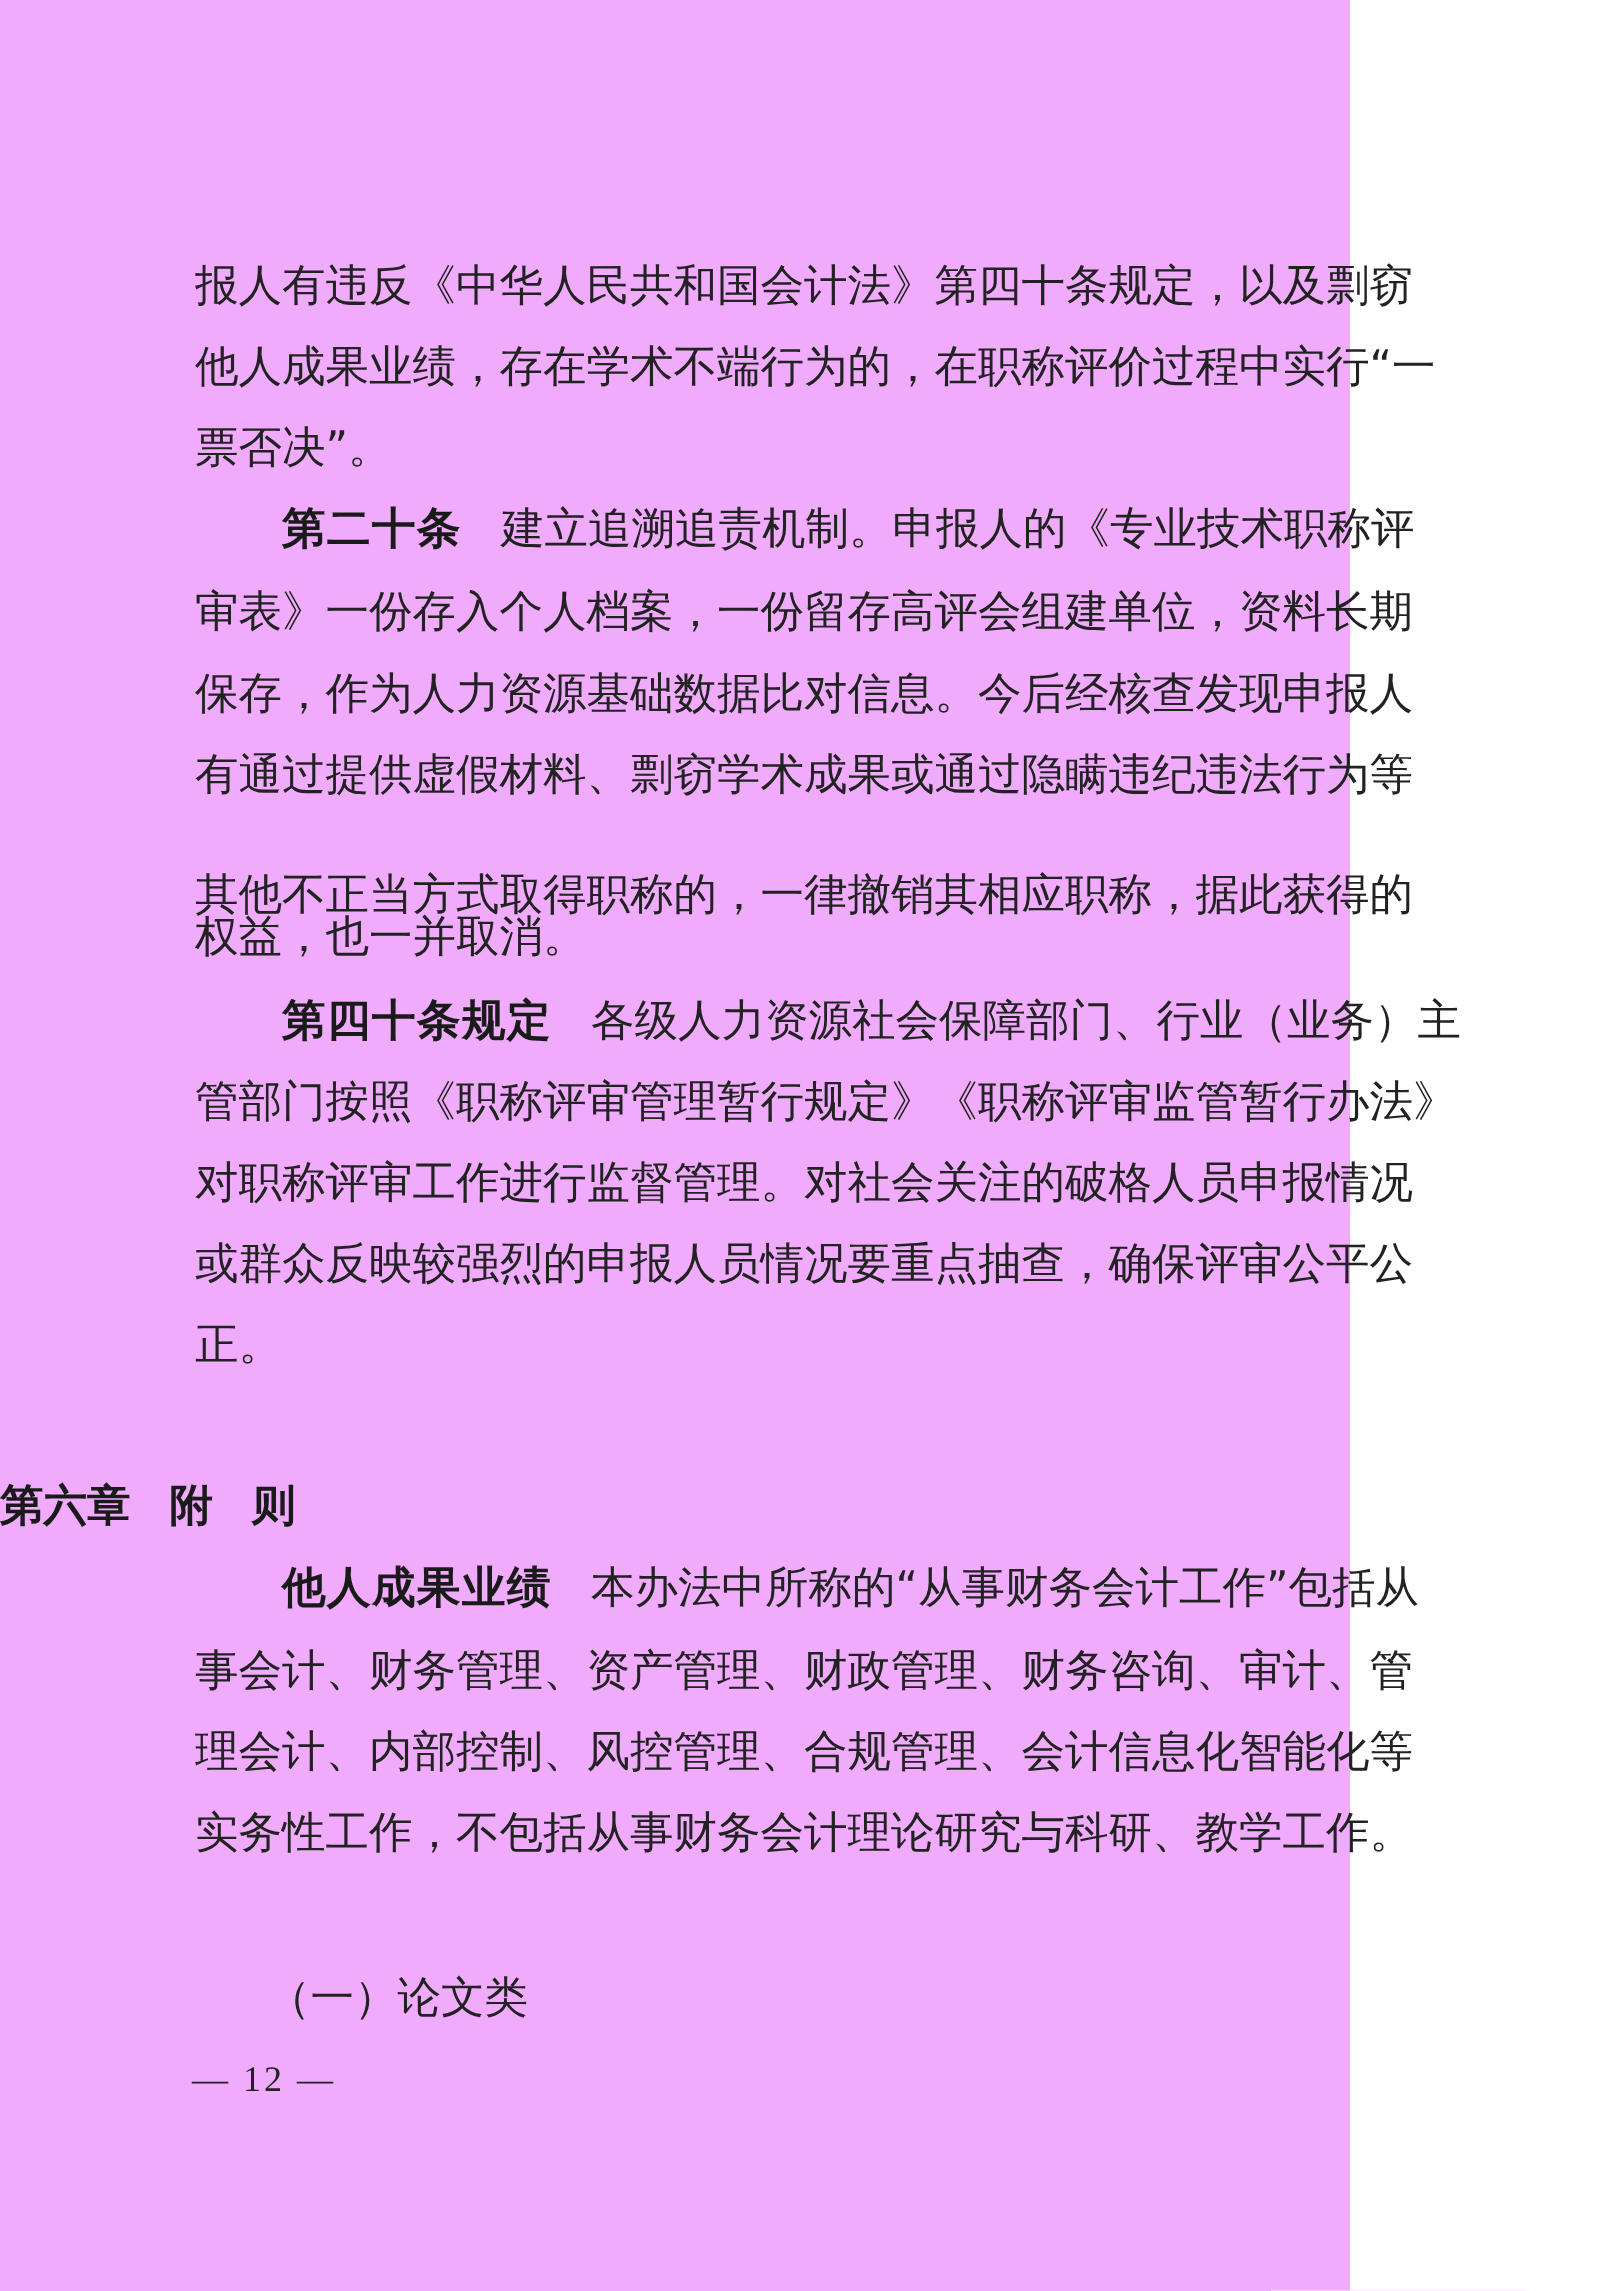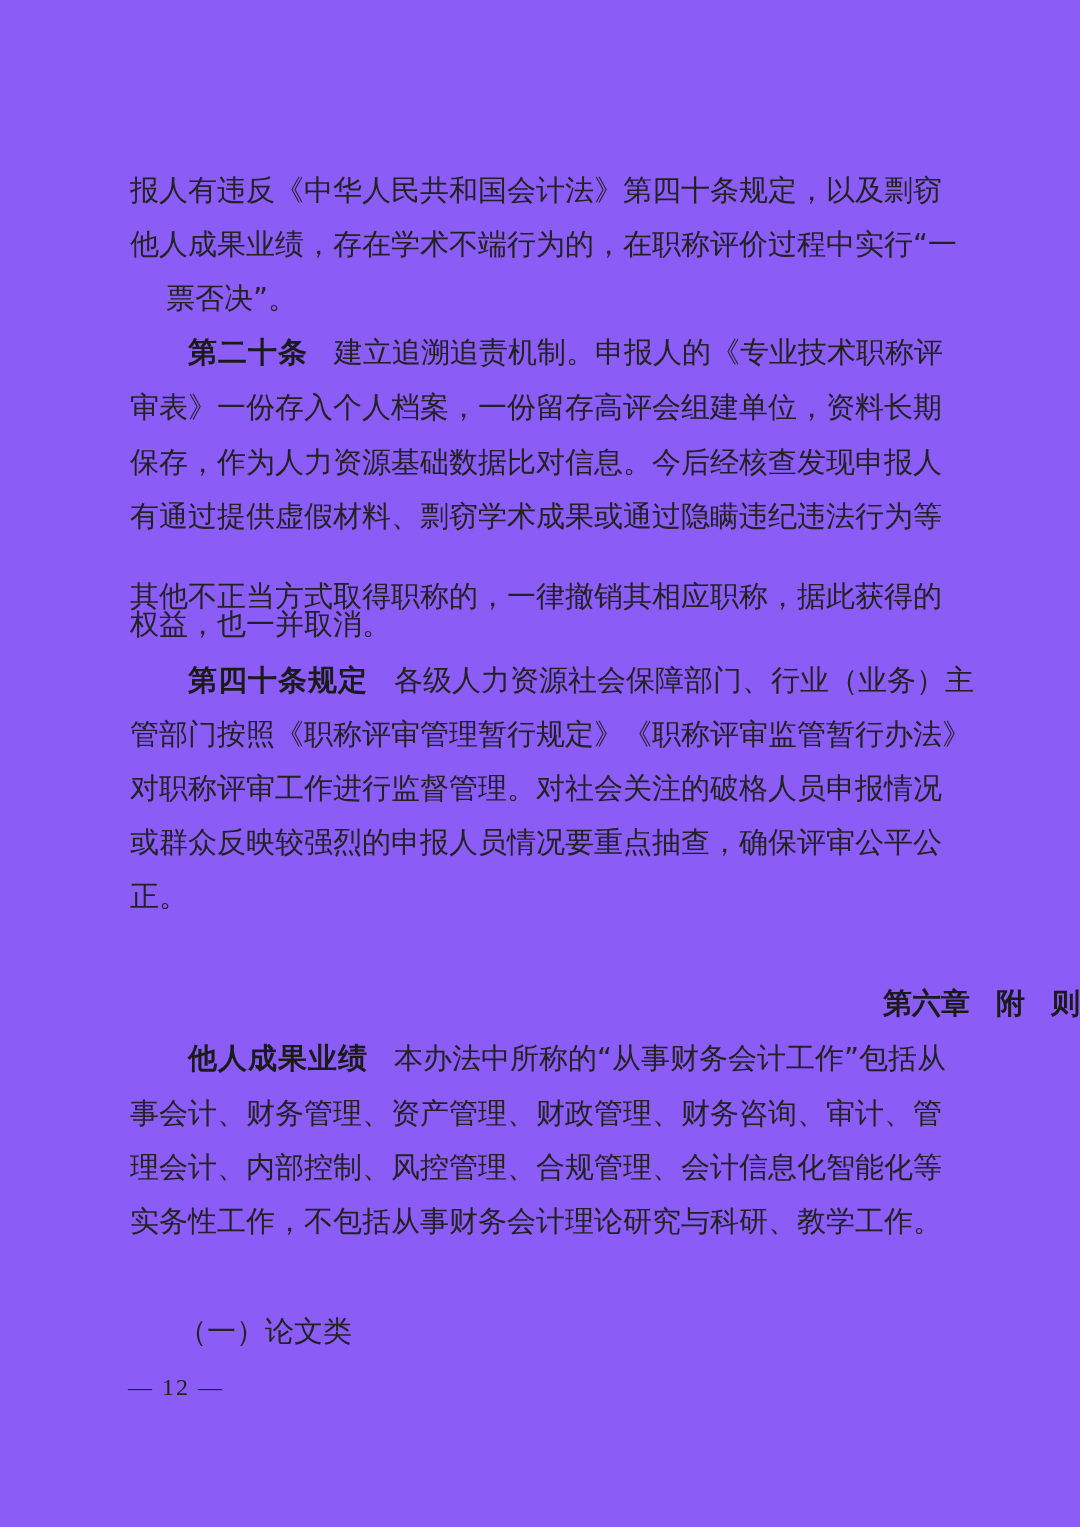--- a/index.html
+++ b/index.html
@@ -12,23 +12,23 @@
       height: 1527px;
       position: relative;
       overflow: hidden;
       font-family: "DejaVu Sans", "Liberation Sans", sans-serif;
       color: #222222;
     }
     .page {
       position: absolute;
       left: 0;
       top: 0;
-      width: 1080px;
+      width: 900px;
       height: 1527px;
-      background: #8b5cf6;
+      background: #f0abfc;
     }
     .line {
       position: absolute;
       left: 130px;
       width: 800px;
       height: 40px;
       font-size: 29px;
       line-height: 40px;
       white-space: nowrap;
       text-align: justify;
@@ -48,21 +48,21 @@
       margin-right: 26px;
       letter-spacing: 1px;
     }
     .chapter-heading {
       position: absolute;
       left: 0;
       width: 1080px;
       top: 983px;
       height: 40px;
       line-height: 40px;
-      text-align: right;
+      text-align: left;
       font-size: 29px;
       font-weight: bold;
       color: #1a1a1a;
     }
     .chapter-heading .gap {
       display: inline-block;
       width: 26px;
     }
     .page-number {
       position: absolute;
@@ -76,21 +76,21 @@
       letter-spacing: 2px;
     }
   </style>
 </head>
 <body>
 
 <div class="page">
 
   <div class="line" style="top:170px;">报人有违反《中华人民共和国会计法》第四十条规定，以及剽窃</div>
   <div class="line" style="top:224px;">他人成果业绩，存在学术不端行为的，在职称评价过程中实行“一</div>
-  <div class="line last" style="top:278px;margin-left:36px;">票否决”。</div>
+  <div class="line last" style="top:278px;">票否决”。</div>
 
   <div class="line indent" style="top:332px;"><span class="article-no">第二十条</span><span>建立追溯追责机制。申报人的《专业技术职称评</span></div>
   <div class="line" style="top:387px;">审表》一份存入个人档案，一份留存高评会组建单位，资料长期</div>
   <div class="line" style="top:442px;">保存，作为人力资源基础数据比对信息。今后经核查发现申报人</div>
   <div class="line" style="top:496px;">有通过提供虚假材料、剽窃学术成果或通过隐瞒违纪违法行为等</div>
   <div class="line" style="top:576px;">其他不正当方式取得职称的，一律撤销其相应职称，据此获得的</div>
   <div class="line last" style="top:604px;">权益，也一并取消。</div>
 
   <div class="line indent" style="top:660px;"><span class="article-no">第四十条规定</span><span>各级人力资源社会保障部门、行业（业务）主</span></div>
   <div class="line" style="top:714px;">管部门按照《职称评审管理暂行规定》《职称评审监管暂行办法》</div>

